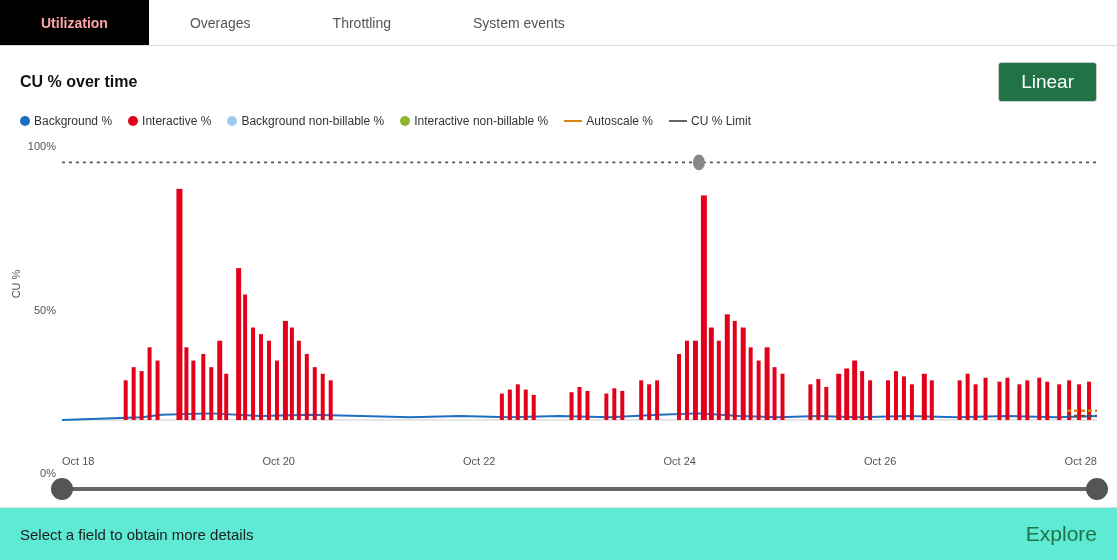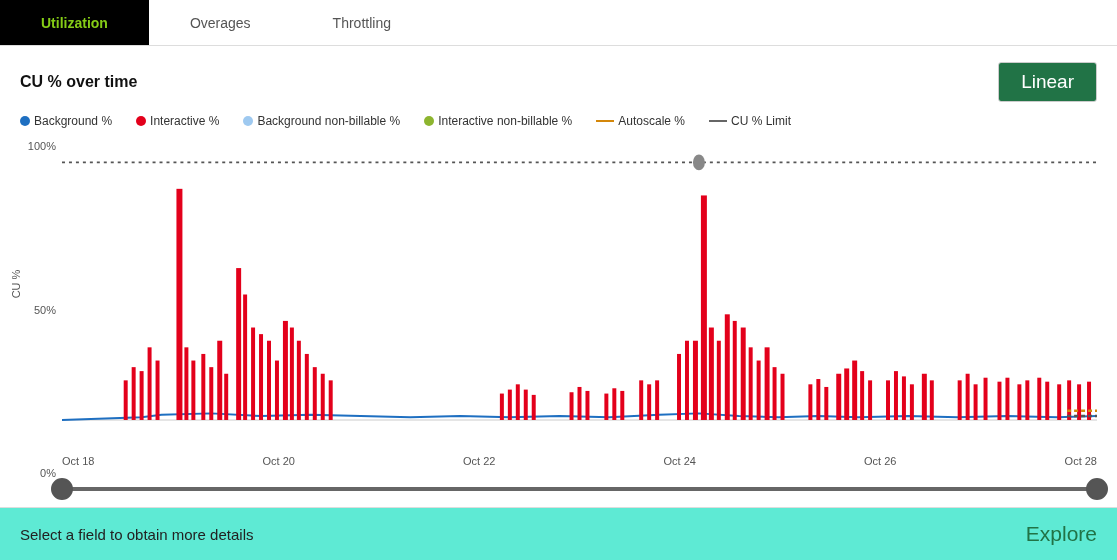--- a/index.html
+++ b/index.html
@@ -3,35 +3,35 @@
   <meta charset="utf-8">
   <style>
     * { box-sizing: border-box; margin: 0; padding: 0; }
     body { font-family: 'Segoe UI', Arial, sans-serif; background: #fff; width: 1117px; height: 560px; overflow: hidden; }
 
     .container { width: 1117px; height: 560px; display: flex; flex-direction: column; background: #fff; }
 
     
     .tabs { display: flex; border-bottom: 1px solid #ddd; background: #fff; }
     .tab { padding: 14px 40px; font-size: 14px; cursor: pointer; color: #555; border: 1px solid transparent; border-bottom: none; }
-    .tab.active { background: #000; color: #84cc16; font-weight: 600; text-align: center; }
+    .tab.active { background: #000; color: #fca5a5; font-weight: 600; text-align: center; }
 
     
     .main { flex: 1; display: flex; flex-direction: column; padding: 16px 20px 0 20px; }
 
     
     .header-row { display: flex; align-items: center; justify-content: space-between; margin-bottom: 12px; }
     .chart-title { font-size: 16px; font-weight: 600; color: #111; }
     .scale-buttons { display: flex; border: 1px solid #ccc; border-radius: 3px; overflow: hidden; }
     .scale-btn { padding: 8px 22px; font-size: 19px; cursor: pointer; border: none; outline: none; }
     .scale-btn.active { background: #217346; color: #fff; }
     .scale-btn:not(.active) { background: #fff; color: #111; }
 
     
-    .legend { display: flex; align-items: flex-start; flex-wrap: wrap; gap: 24px; margin-bottom: 8px; font-size: 12px; color: #333; }
+    .legend { display: flex; align-items: flex-start; flex-wrap: wrap; gap: 16px; margin-bottom: 8px; font-size: 12px; color: #333; }
     .legend-item { display: flex; align-items: center; gap: 4px; }
     .legend-dot { width: 10px; height: 10px; border-radius: 50%; }
     .legend-line { width: 18px; height: 2px; }
 
     
     .chart-wrapper { flex: 1; position: relative; display: flex; }
 
     .chart-inner { flex: 1; position: relative; display: flex; flex-direction: column; }
     .chart-svg-container { flex: 1; position: relative; }
     svg.chart { width: 100%; height: 100%; }
@@ -53,20 +53,21 @@
   </style>
 </head>
 <body>
 
 <div class="container">
 
   <div class="tabs">
     <div class="tab active">Utilization</div>
     <div class="tab">Overages</div>
     <div class="tab">Throttling</div>
+    <div class="tab">System events</div>
   </div>
 
   <div class="main">
 
     <div class="header-row">
       <span class="chart-title">CU % over time</span>
       <div class="scale-buttons">
         <button class="scale-btn active">Linear</button>
       </div>
     </div>

